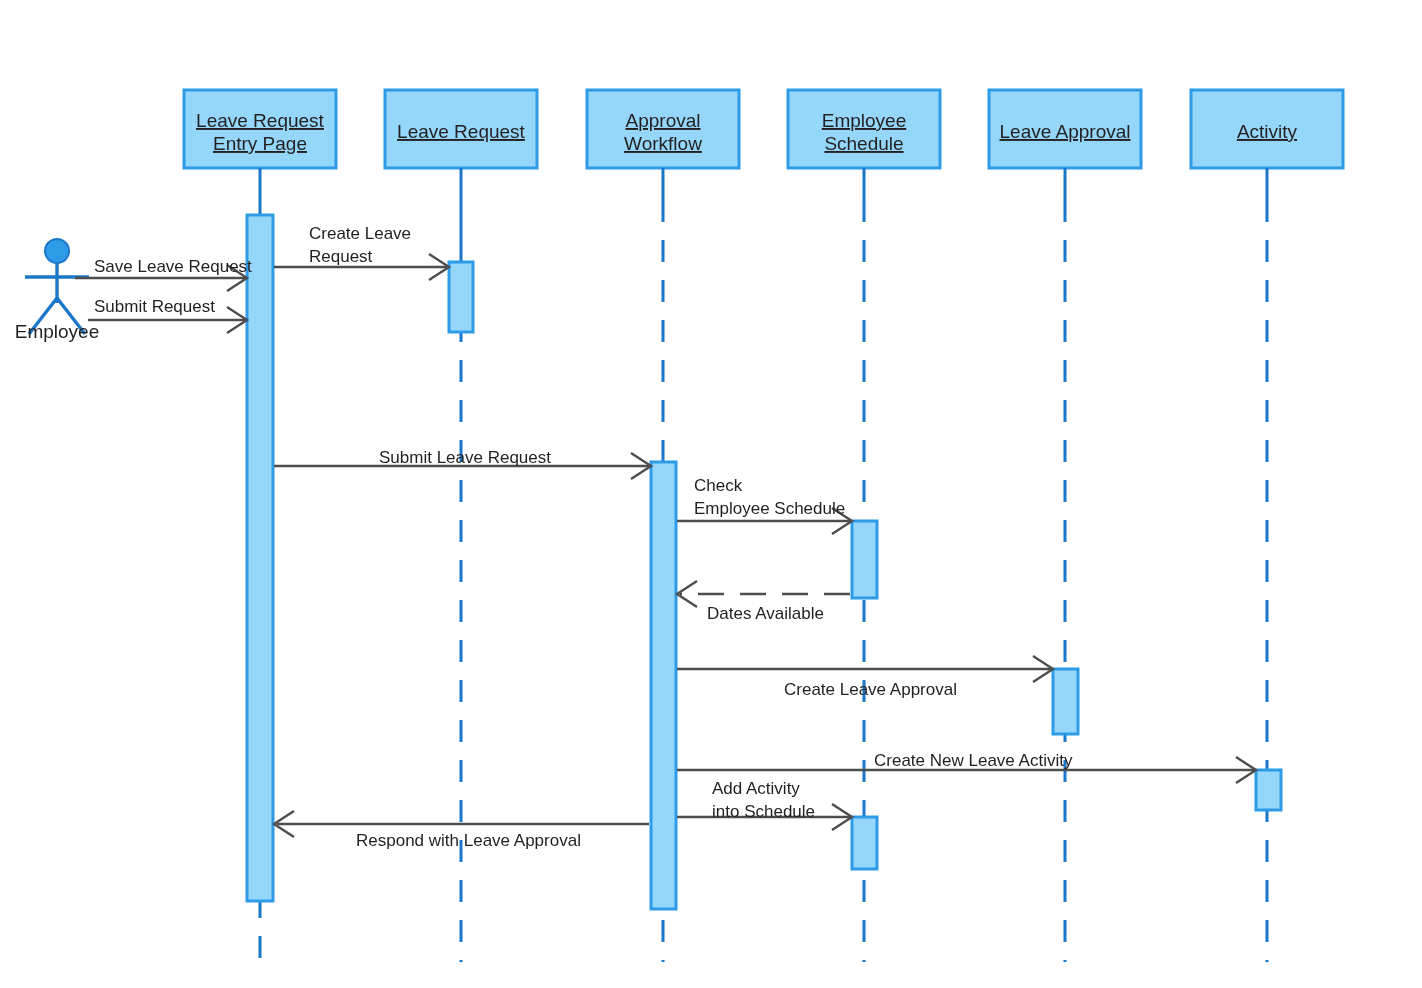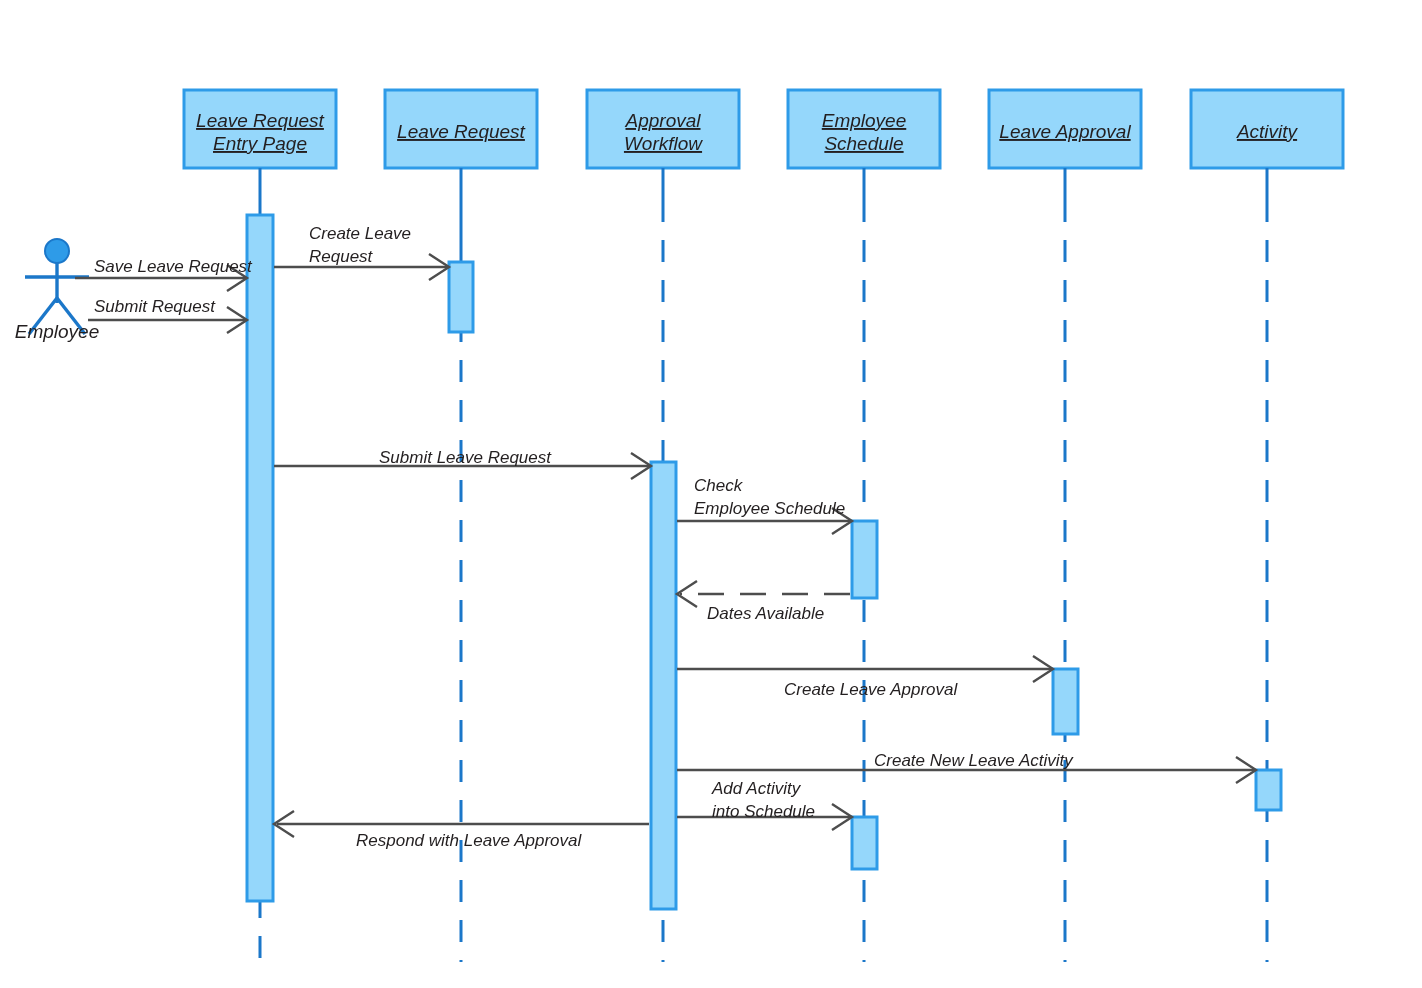--- a/index.html
+++ b/index.html
@@ -10,21 +10,20 @@
   body {
     width: 1422px;
     height: 988px;
     font-family: "Liberation Sans", sans-serif;
     overflow: hidden;
   }
   #diagram-root {
     position: relative;
     width: 1422px;
     height: 988px;
-    font-style: italic;
   }
   svg#seq {
     display: block;
     width: 1422px;
     height: 988px;
   }
   .lifeline-box {
     fill: #95d7fb;
     stroke: #2e9be8;
     stroke-width: 3;

